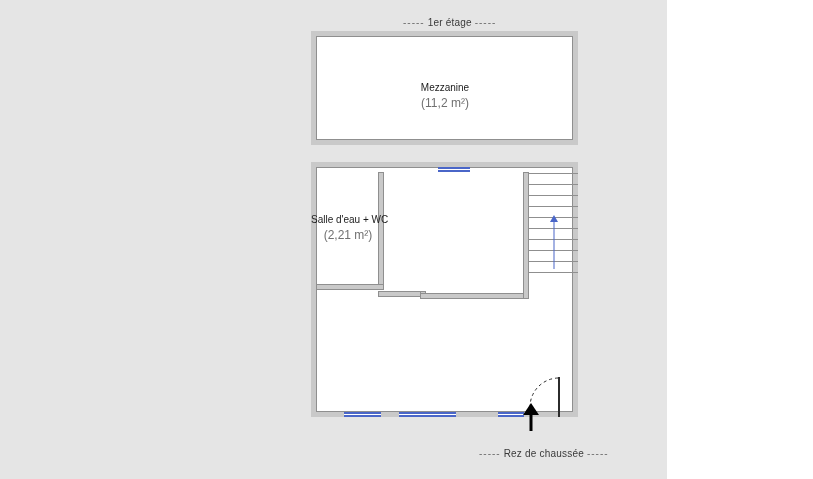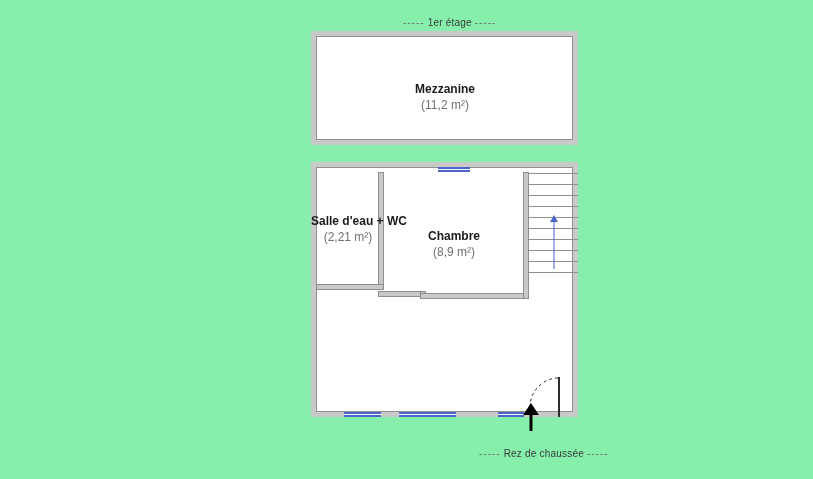--- a/index.html
+++ b/index.html
@@ -5,23 +5,23 @@
   html, body {
     margin: 0;
     padding: 0;
     background: #ffffff;
   }
   body {
     font-family: "Liberation Sans", sans-serif;
   }
   #page {
     position: relative;
-    width: 813px;
+    width: 667px;
     height: 479px;
-    background: #86efac;
+    background: #e5e5e5;
     overflow: hidden;
   }
 
   
   .floor-label {
     position: absolute;
     font-size: 10px;
     color: #3a3a3a;
     letter-spacing: 0.2px;
     white-space: nowrap;
@@ -31,22 +31,22 @@
     letter-spacing: 1px;
   }
 
   .room-label {
     position: absolute;
     text-align: center;
     white-space: nowrap;
     line-height: 1.35;
   }
   .room-name {
-    font-size: 12px;
-    font-weight: bold;
+    font-size: 10px;
+    font-weight: normal;
     color: #1b1b1b;
     display: block;
     text-align: center;
   }
   .room-area {
     font-size: 12px;
     color: #707070;
     display: block;
   }
 
@@ -206,24 +206,20 @@
   <svg class="entry-arrow" style="left:520px; top:403px;" width="22" height="28" viewBox="0 0 22 28">
     <line x1="11" y1="28" x2="11" y2="10" stroke="#000000" stroke-width="3"></line>
     <polygon points="11,0 3,12 19,12" fill="#000000"></polygon>
   </svg>
 
   <div class="room-label" style="left:311px; top:213px; width:74px; text-align:center;">
     <span class="room-name">Salle d'eau + WC</span>
     <span class="room-area">(2,21 m²)</span>
   </div>
 
-  <div class="room-label" style="left:396px; top:228px; width:116px;">
-    <span class="room-name">Chambre</span>
-    <span class="room-area">(8,9 m²)</span>
-  </div>
 
 
   <div class="floor-label" style="left:479px; top:448px;text-align:right;">
     <span class="dash">-----</span>
     <span>Rez de chaussée</span>
     <span class="dash">-----</span>
   </div>
 
 </div>
 

